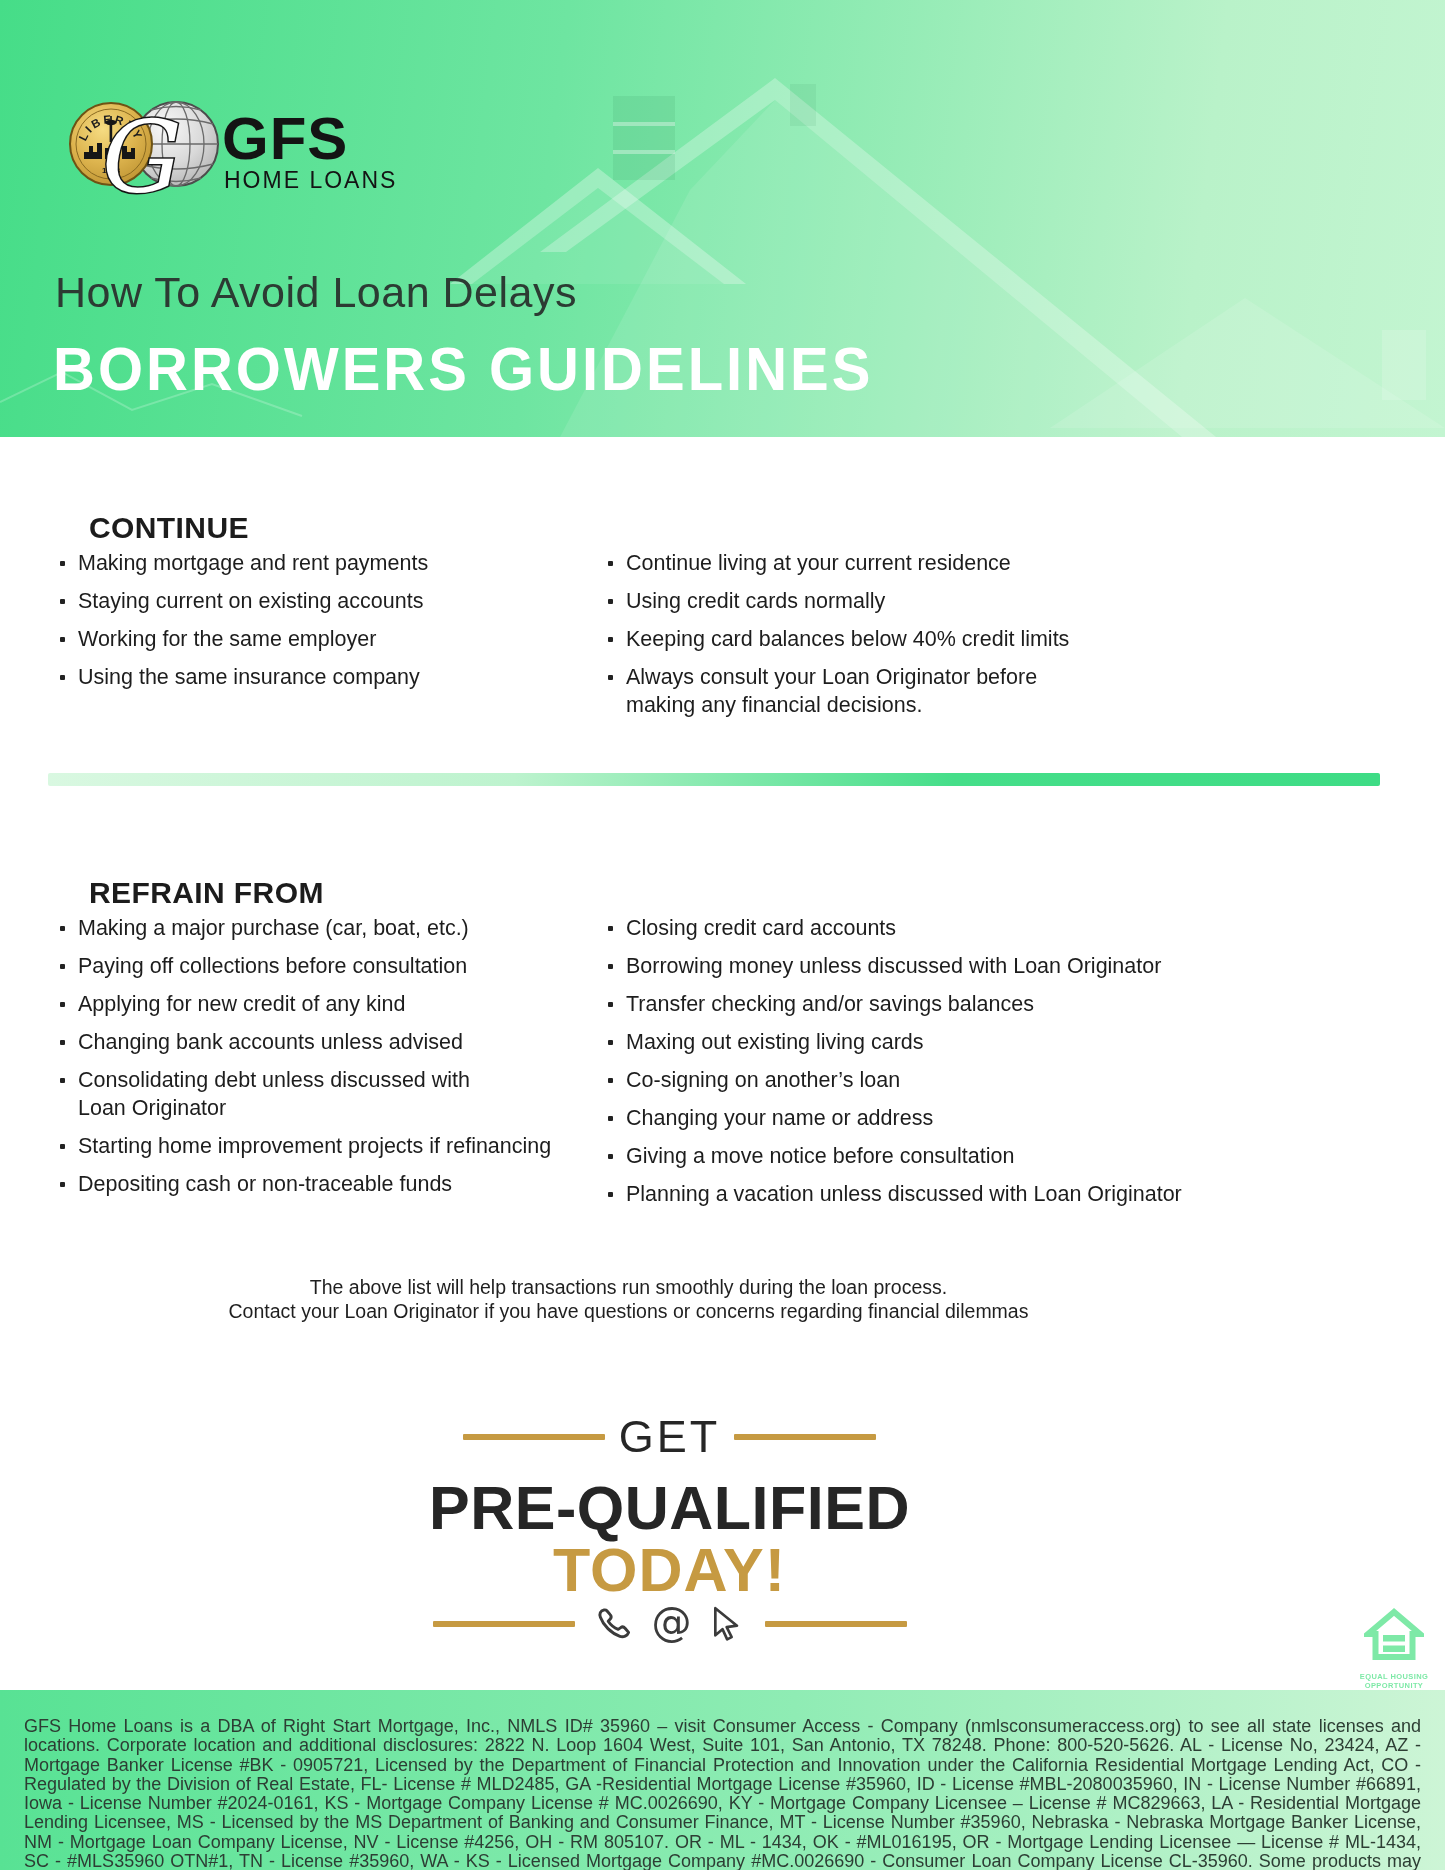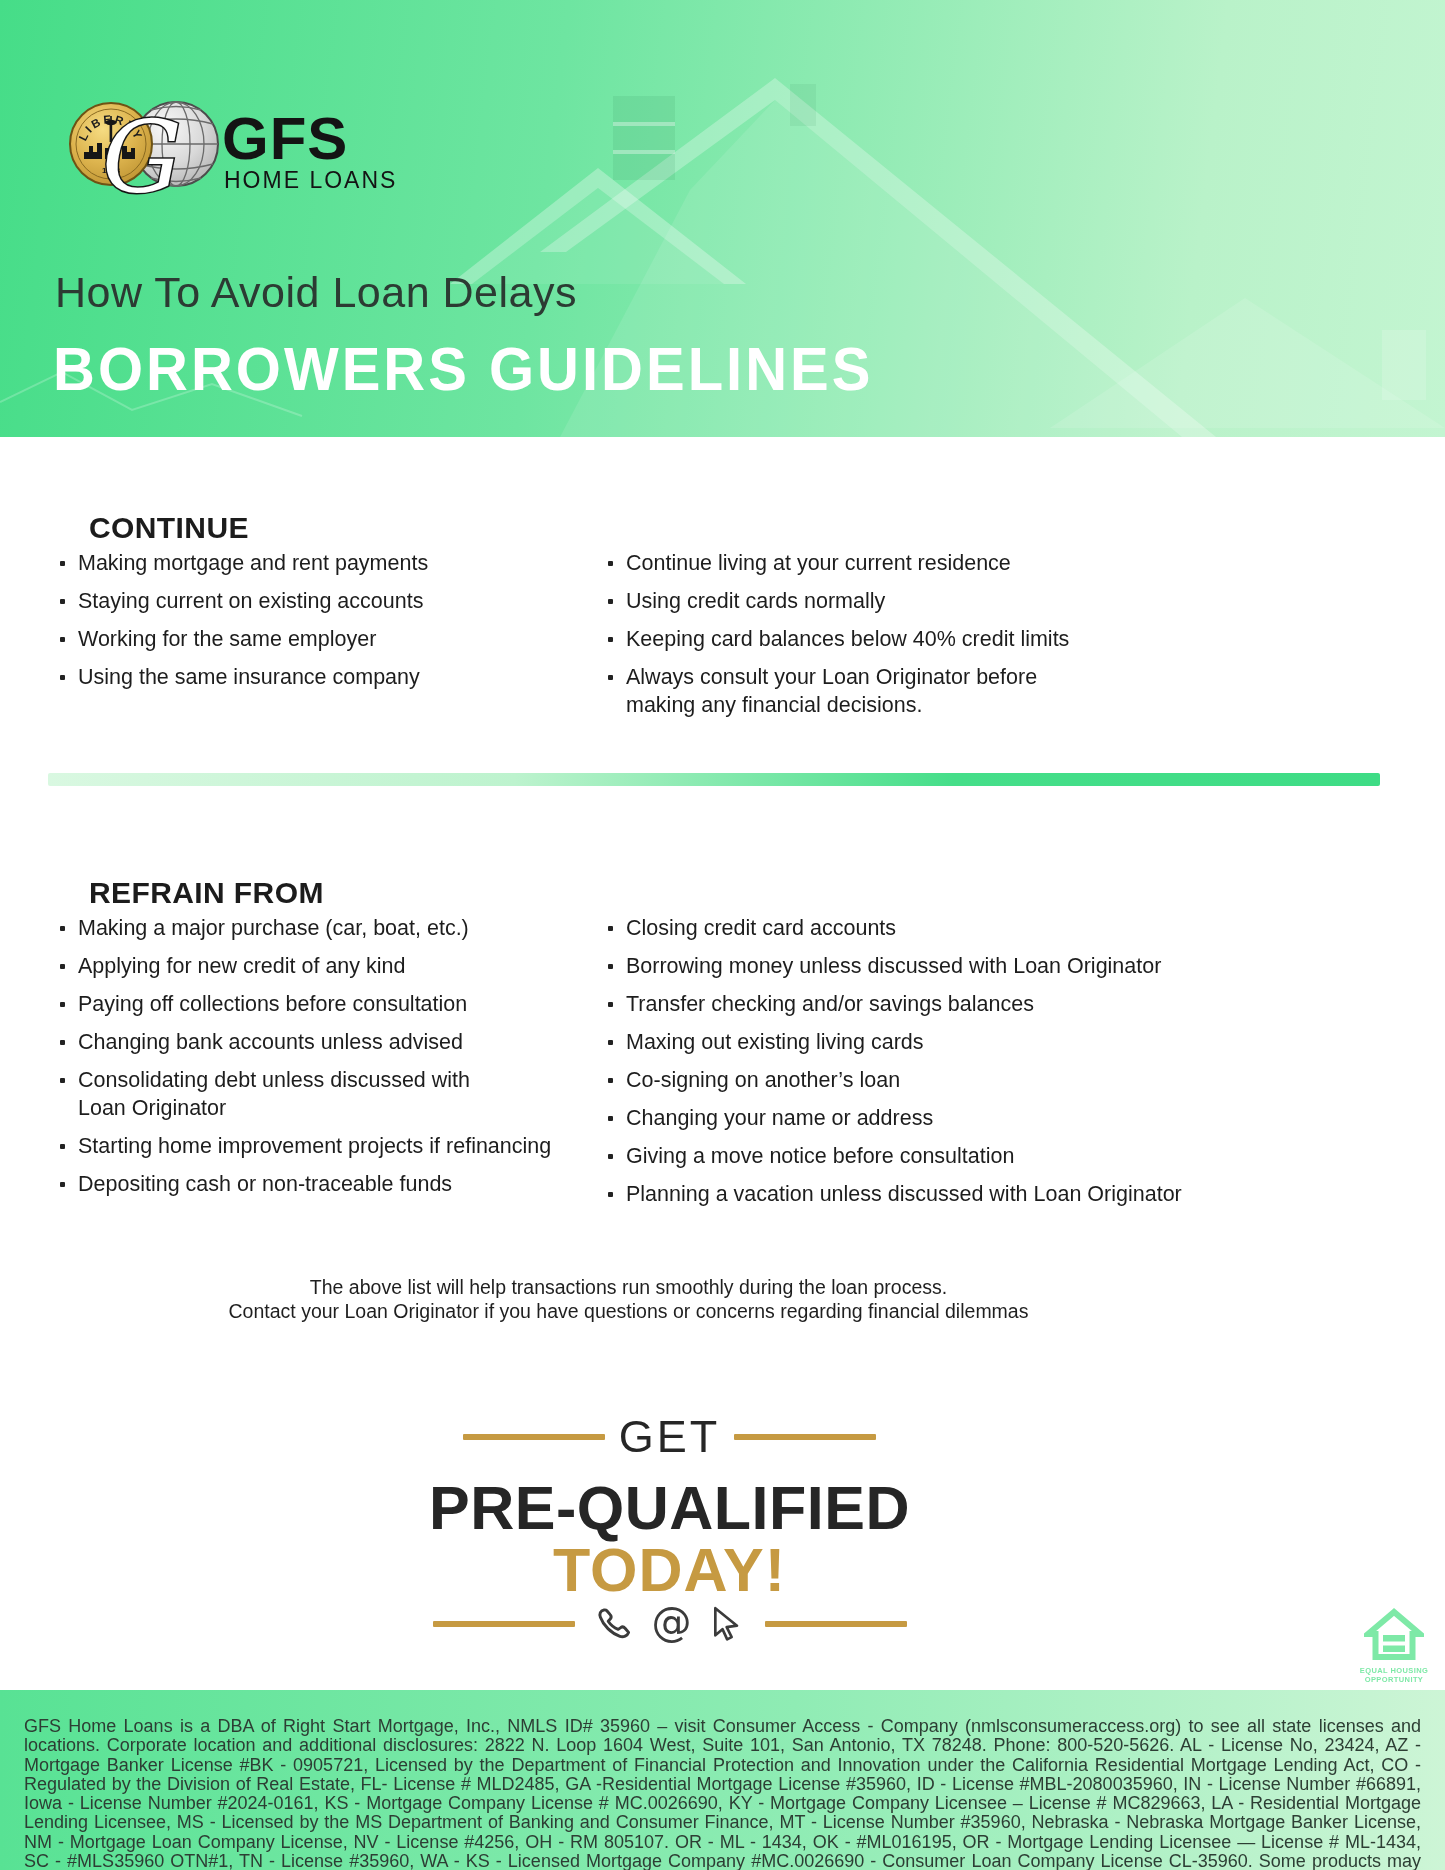--- a/index.html
+++ b/index.html
@@ -67,21 +67,21 @@
   .cta-word2 { font-size:61px; font-weight:700; letter-spacing:0.5px; color:#262626; line-height:1; }
   #cta-today { top:1540px;justify-content:center; }
   .cta-word3 { font-size:61px; font-weight:700; letter-spacing:1px; color:var(--accent-gold,#c69a42); line-height:1; }
   #cta-icons { top:1602px; gap:0; }
   .icon-cluster { display:flex; align-items:center; gap:15px; margin:0 18px; }
   .at-glyph { font-size:40px; color:#3b3b3b; line-height:1; position:relative; top:-2px; font-family:"DejaVu Sans", sans-serif; }
   .phone-svg { transform:rotate(-10deg); }
 
   
   .equal-housing { position:absolute; left:1348px; top:1608px; width:92px; text-align:center; }
-  .eho-label { font-size:7.5px; font-weight:700; letter-spacing:0.4px; line-height:9px; color:var(--housing-green,#7ee9a7); margin-top:2px; }
+  .eho-label { font-size:7.5px; font-weight:700; letter-spacing:0.4px; line-height:9px; color:var(--housing-green,#7ee9a7); margin-top:8px; }
 
   
   .footer {
     position:absolute; left:0; top:1690px; width:1445px; height:180px;
     background:linear-gradient(to right, var(--footer-green-a,#58e294) 0%, #8fecb4 55%, var(--footer-green-b,#cdf5d6) 100%);
   }
   .footer p {
     margin:8px; padding:19px 16px 0 16px;
     font-size:18px; line-height:19.3px; color:var(--footer-ink,#2d3e34);
     text-align:justify; text-align-last:center;
@@ -176,22 +176,22 @@
     <li>Keeping card balances below 40% credit limits</li>
     <li>Always consult your Loan Originator before
 making any financial decisions.</li>
   </ul>
 
   <div class="divider"></div>
 
   <h2 class="section-heading" id="refrain-heading">REFRAIN FROM</h2>
   <ul class="bullets" id="refrain-left">
     <li>Making a major purchase (car, boat, etc.)</li>
+    <li>Paying off collections before consultation</li>
     <li>Applying for new credit of any kind</li>
-    <li>Paying off collections before consultation</li>
     <li>Changing bank accounts unless advised</li>
     <li>Consolidating debt unless discussed with
 Loan Originator</li>
     <li>Starting home improvement projects if refinancing</li>
     <li>Depositing cash or non-traceable funds</li>
   </ul>
   <ul class="bullets" id="refrain-right">
     <li>Closing credit card accounts</li>
     <li>Borrowing money unless discussed with Loan Originator</li>
     <li>Transfer checking and/or savings balances</li>

